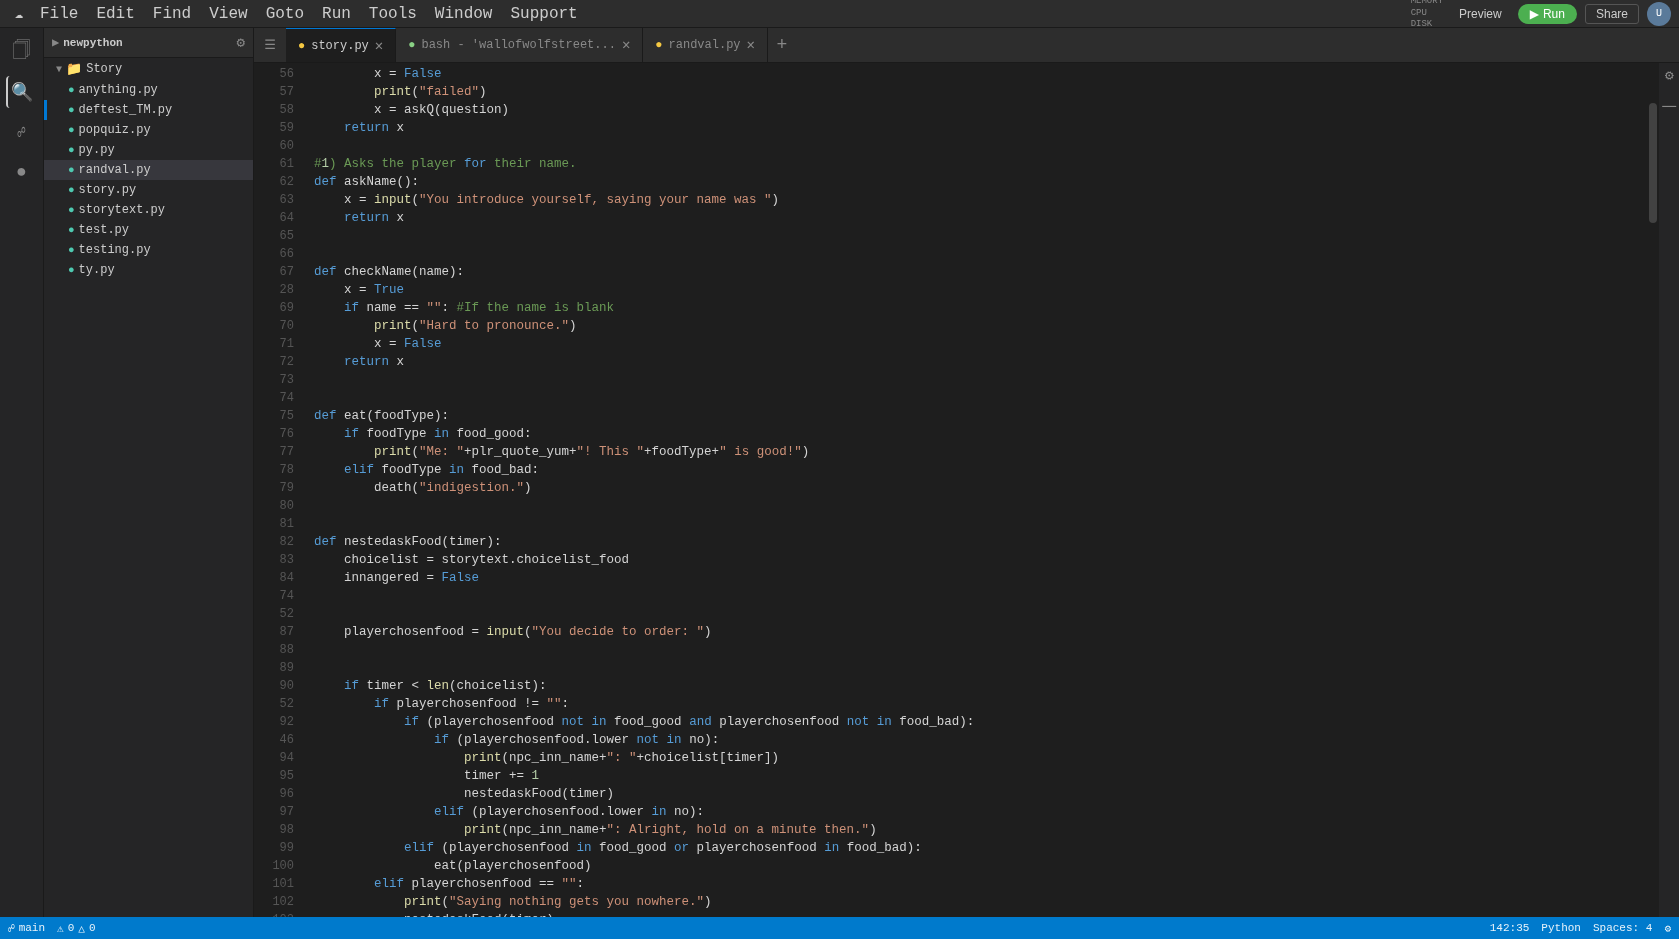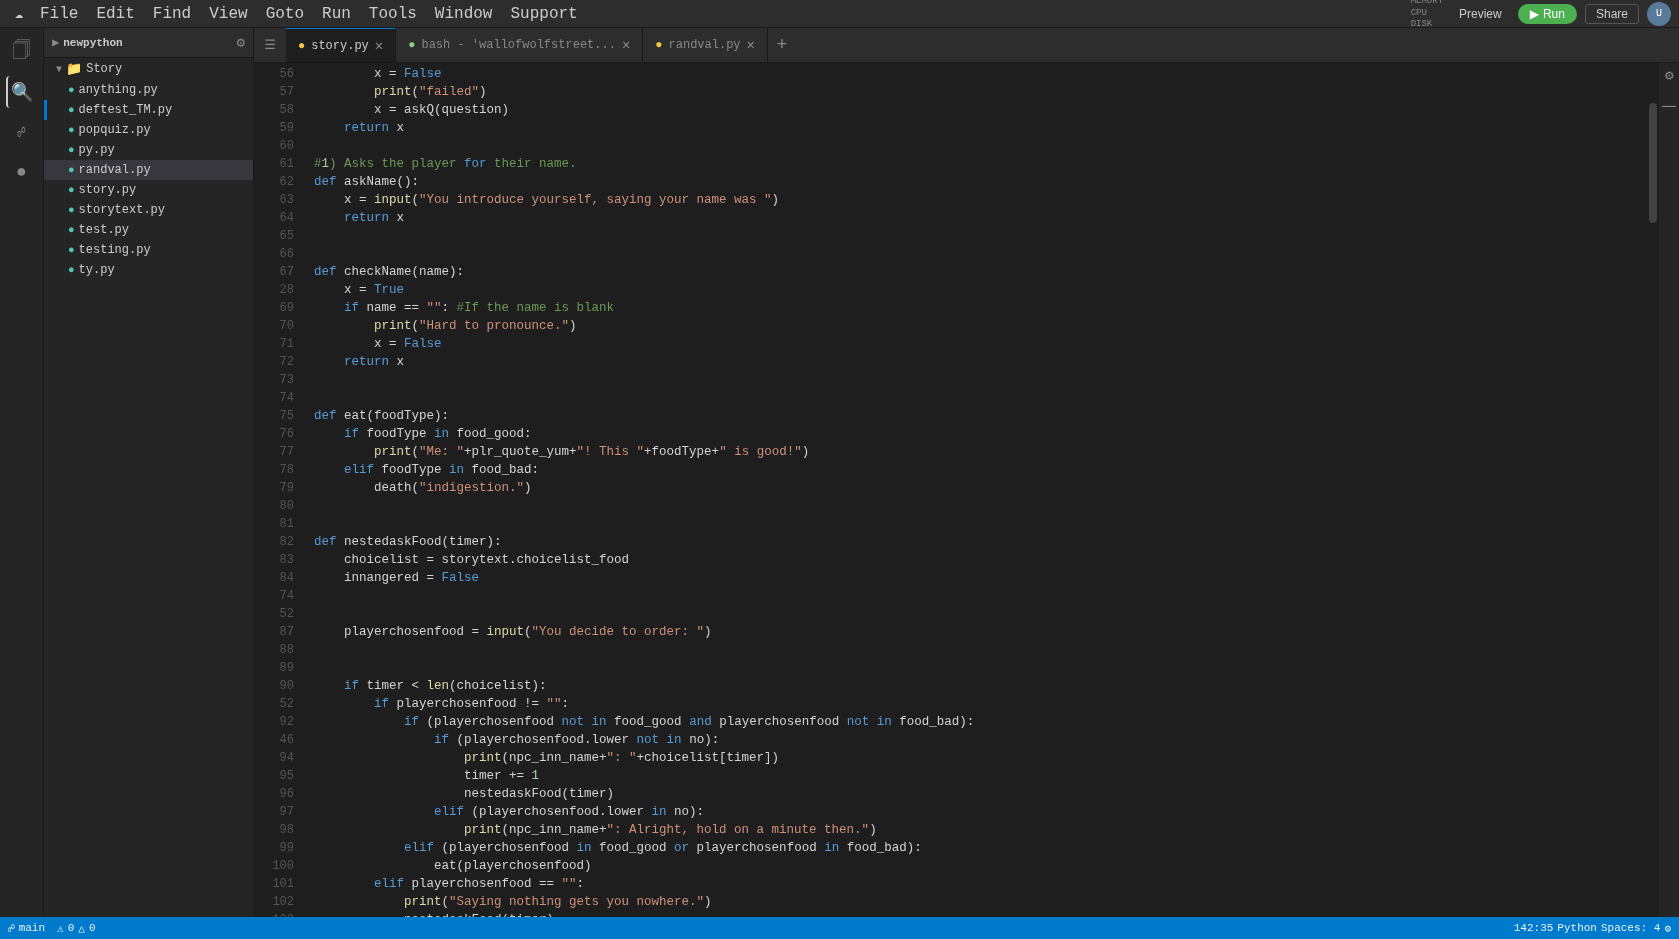--- a/index.html
+++ b/index.html
@@ -319,21 +319,21 @@
     }
     .status-item {
       display: flex;
       align-items: center;
       gap: 4px;
       color: rgba(255,255,255,0.9);
     }
     .status-right {
       margin-left: auto;
       display: flex;
-      gap: 4px;
+      gap: 12px;
     }
 
     .line-num { line-height: 18px; }
   </style>
 </head>
 <body>
 
 <div class="menu-bar">
   <div class="menu-bar-icon">☁</div>
   <div class="menu-item">File</div>

